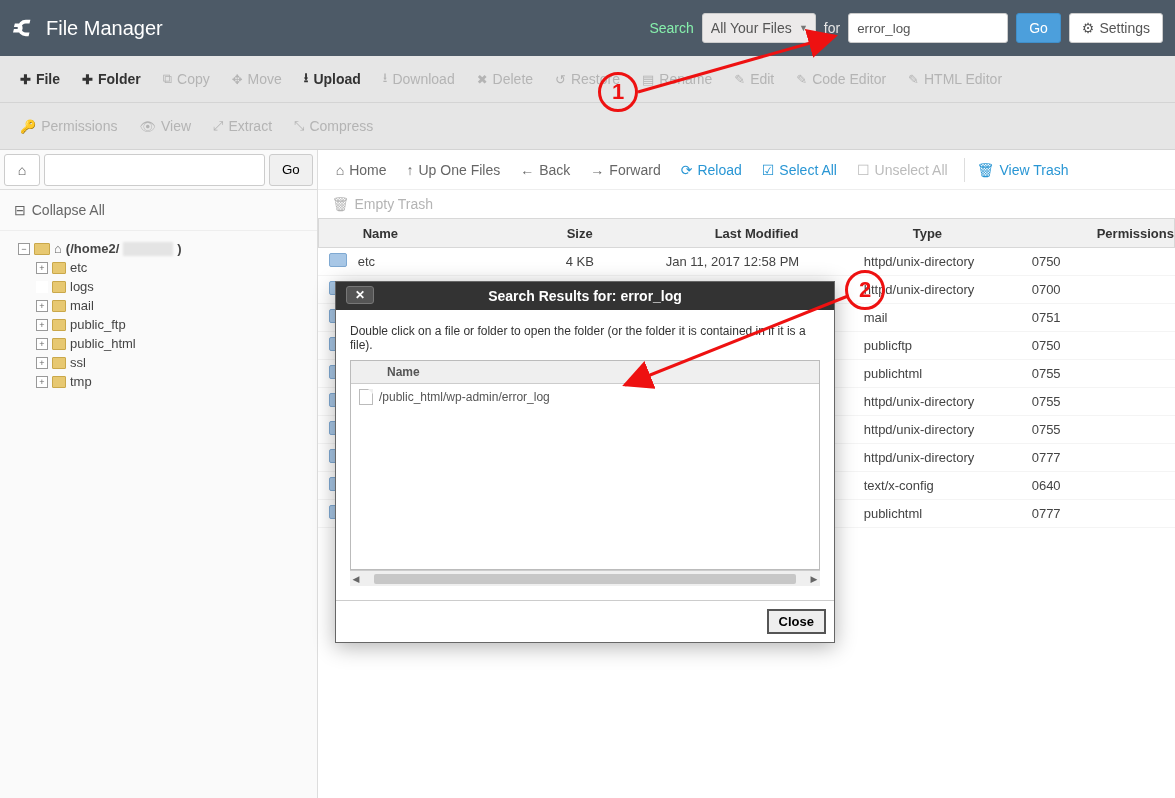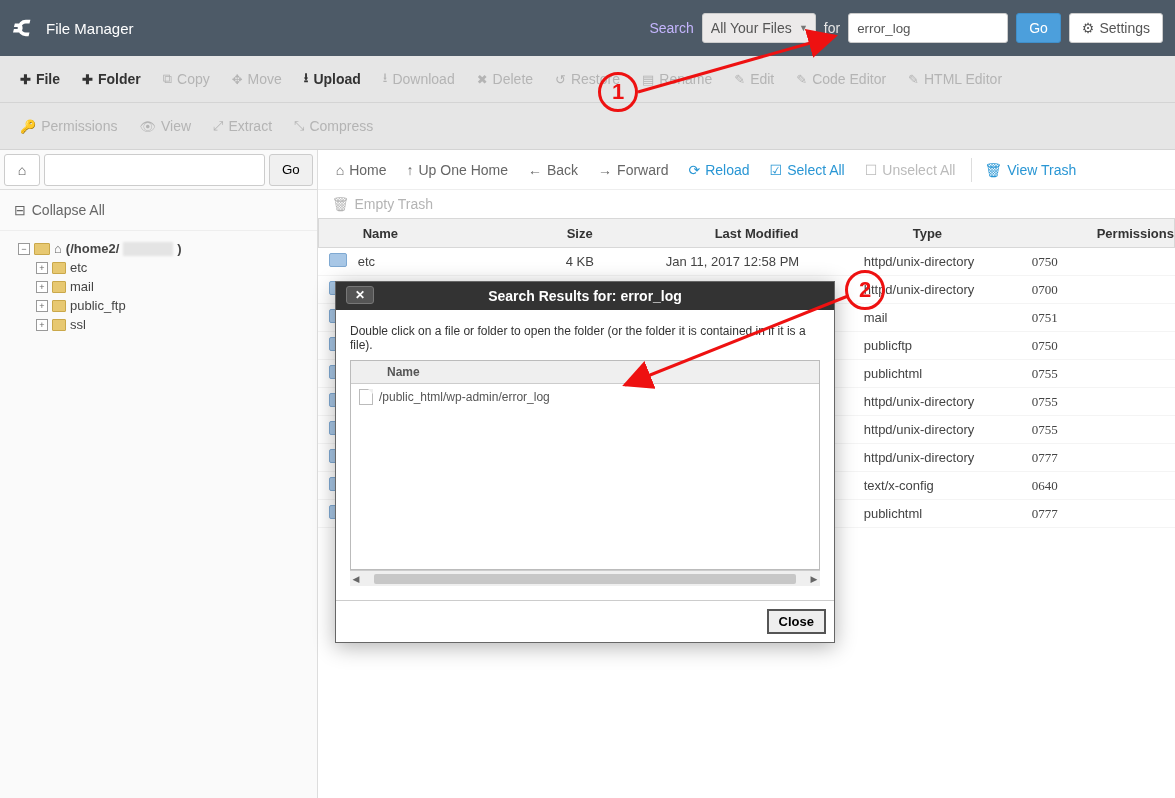--- a/index.html
+++ b/index.html
@@ -1,23 +1,23 @@
 <!DOCTYPE html>
 <html><head>
 <meta charset="utf-8">
 <style>
 * { box-sizing: border-box; margin: 0; padding: 0; }
 body { font-family: "Helvetica Neue", Arial, sans-serif; font-size: 14px; color: #555; background: #f3f3f3; width: 1175px; height: 798px; overflow: hidden; position: relative; }
 
 
 .topbar { background: #4d5a67; color: #fff; height: 56px; display: flex; align-items: center; padding: 0 12px; }
 .logo-icon { width: 24px; height: 24px; margin-right: 10px; display:inline-flex; align-items:center; justify-content:center;}
-.app-title { font-size: 15px; font-weight: 300; flex: 0 0 auto; }
+.app-title { font-size: 20px; font-weight: 300; flex: 0 0 auto; }
 .spacer { flex: 1; }
-.search-label { margin-right: 8px; color:#c4b5fd;}
+.search-label { margin-right: 8px; color:#86efac;}
 .topbar select { height: 30px; border: 1px solid #ccc; background: #eceaea; color: #555; padding: 0 22px 0 8px; border-radius: 3px; font-size:14px; appearance:none; position:relative;}
 .select-wrap { position:relative; display:inline-block;}
 .select-wrap::after{content:"▼"; font-size:9px; color:#777; position:absolute; right:8px; top:50%; transform:translateY(-50%); pointer-events:none;}
 .for-label { margin: 0 8px; color:#e5e5e5;}
 .topbar input[type=text] { height: 30px; border: 1px solid #ccc; border-radius: 3px; padding: 0 8px; width: 160px; color:#555;}
 .btn { height: 30px; border: 1px solid #ccc; border-radius: 3px; background: #fff; padding: 0 12px; cursor: pointer; font-size: 14px; color:#555; display:inline-flex; align-items:center; gap:5px;}
 .btn-go { background: #4c9fdc; color: #fff; border-color:#3f8fca; margin-left:8px;}
 .btn-settings { margin-left: 8px; }
 
 
@@ -62,21 +62,21 @@
 .th-lm{width:198px;margin-left:48px;}
 .th-type{width:180px;}
 .th-perm{flex:1; padding-left:4px;}
 .table-body { flex:1; overflow:auto;}
 .trow { height: 28px; display: flex; align-items: center; border-bottom: 1px solid #f4f4f4; font-size:13px; color:#444;}
 .trow .c-icon{width:40px; text-align:center;}
 .trow .c-name{width:208px;}
 .trow .c-size{width:100px;}
 .trow .c-lm{width:198px;}
 .trow .c-type{width:168px;}
-.trow .c-perm{flex:1;font-family:Liberation Serif, serif;}
+.trow .c-perm{flex:1;}
 .dir-glyph{display:inline-block;width:18px;height:14px;background:#a8c7e6;border:1px solid #7fa9d2;border-radius:2px;}
 
 
 .modal { position: absolute; left: 335px; top: 281px; width: 500px; background: #fff; border: 1px solid #666; box-shadow: 0 4px 20px rgba(0,0,0,.3); }
 .modal-title { background: #333; color: #fff; height: 28px; display: flex; align-items: center; justify-content: center; position: relative; font-size: 14px; font-weight: 600;}
 .modal-close-x { position: absolute; left: 10px; top: 4px; width: 28px; height: 18px; background: #555; color: #fff; border-radius: 3px; display: flex; align-items: center; justify-content: center; font-size: 12px; cursor: pointer; border:1px solid #777;}
 .modal-body { padding: 14px; font-size: 12px; }
 .modal-hint { margin-bottom: 8px; color:#333;}
 .result-box { border: 1px solid #bbb; height: 210px; overflow: auto; position:relative;}
 .result-head { background: #efefef; border-bottom: 1px solid #ccc; padding: 4px 36px; font-size: 12px; font-weight:600;}
@@ -213,47 +213,62 @@
           <span class="redact"></span>
           <b><span>)</span></b>
       </div>
       <div class="child">
         <div class="tree-row">
             <span class="tree-toggle closed"></span>
             <span class="folder-ic"></span>
             <span>etc</span>
           </div>
         <div class="tree-row">
+            <span class="tree-toggle none"></span>
+            <span class="folder-ic"></span>
+            <span>logs</span>
+          </div>
+        <div class="tree-row">
             <span class="tree-toggle closed"></span>
             <span class="folder-ic"></span>
             <span>mail</span>
           </div>
         <div class="tree-row">
             <span class="tree-toggle closed"></span>
             <span class="folder-ic"></span>
             <span>public_ftp</span>
           </div>
         <div class="tree-row">
             <span class="tree-toggle closed"></span>
             <span class="folder-ic"></span>
+            <span>public_html</span>
+          </div>
+        <div class="tree-row">
+            <span class="tree-toggle closed"></span>
+            <span class="folder-ic"></span>
             <span>ssl</span>
+          </div>
+        <div class="tree-row">
+            <span class="tree-toggle closed"></span>
+            <span class="folder-ic"></span>
+            <span>tmp</span>
           </div>
       </div>
     </div>
   </div>
 
   <div class="content">
     <div class="content-toolbar">
       <div class="cbtn">
           <span>⌂</span>
           <span>Home</span>
         </div>
       <div class="cbtn">
           <span>↑</span>
-          <span>Up One Home</span>
+          <span>Up One Files</span>
         </div>
       <div class="cbtn">
           <span>←</span>
           <span>Back</span>
         </div>
       <div class="cbtn">
           <span>→</span>
           <span>Forward</span>
         </div>
       <div class="cbtn blue">

